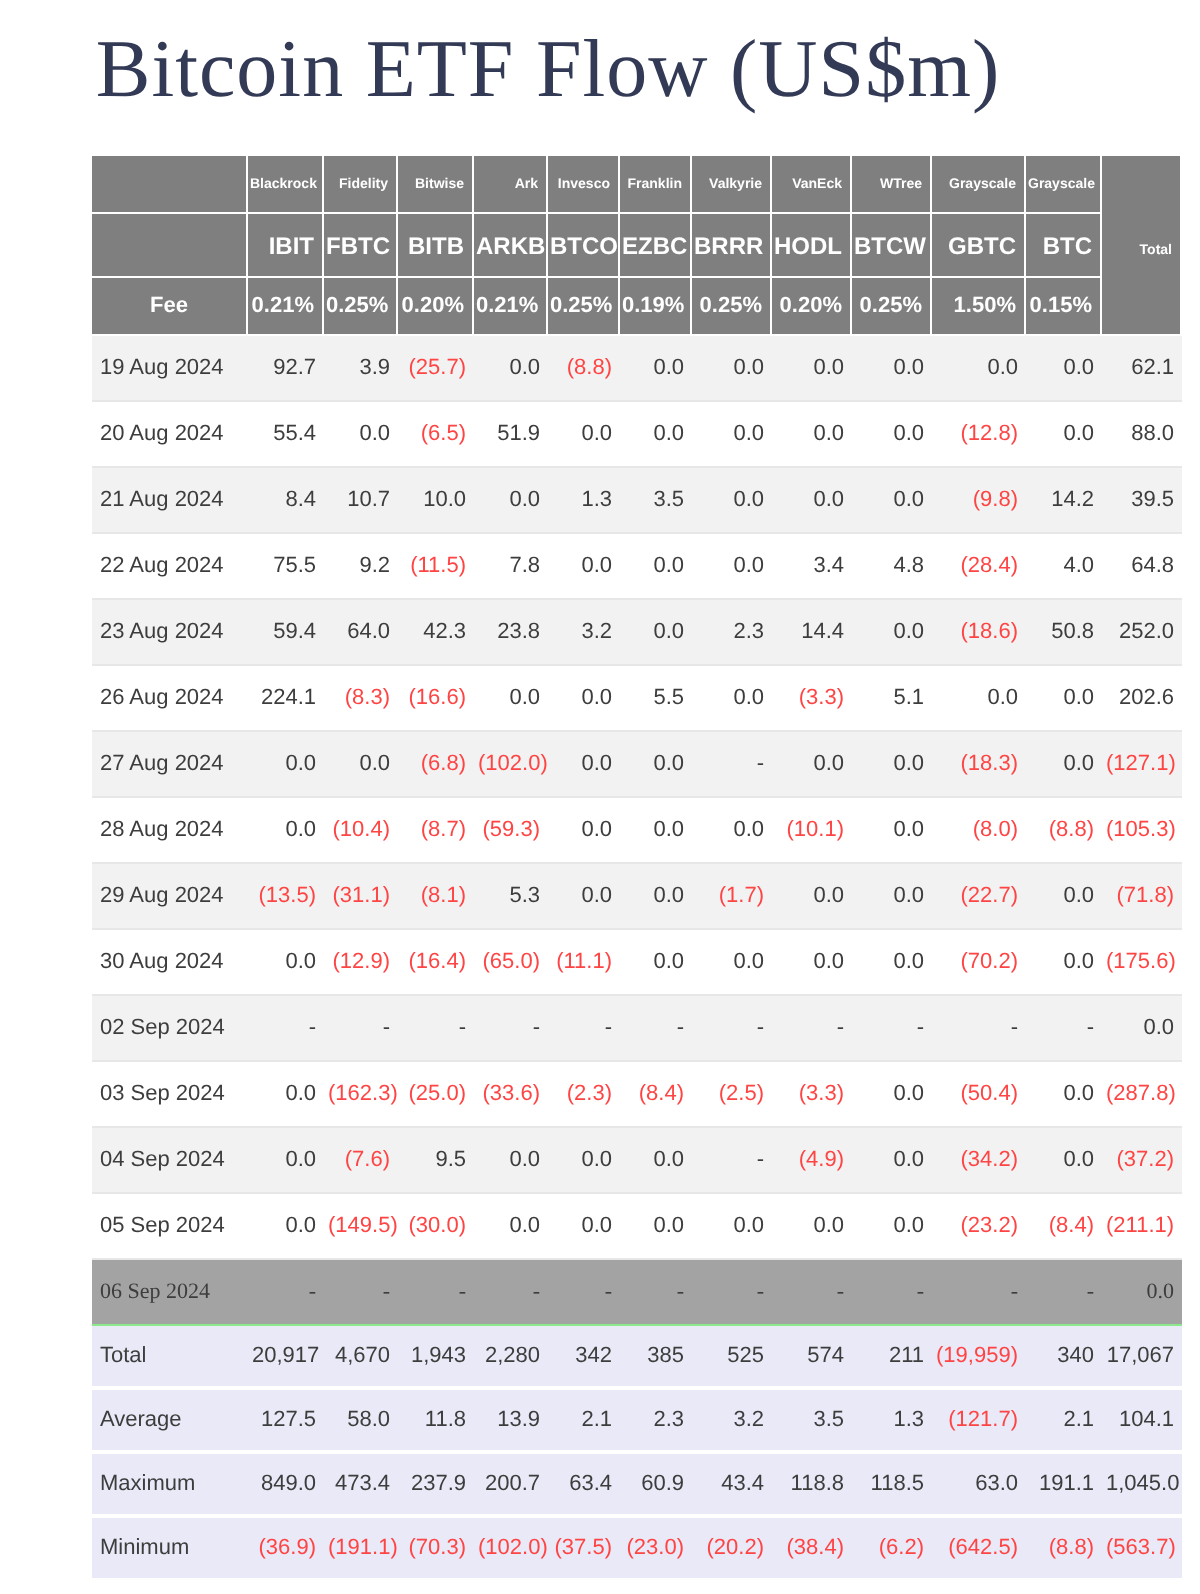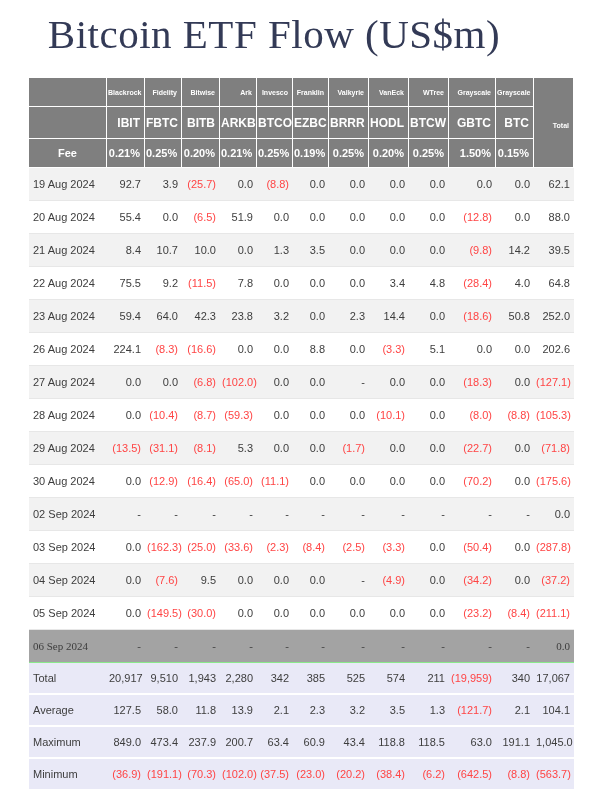--- a/index.html
+++ b/index.html
@@ -14,21 +14,21 @@
     text-align:center;
     margin:10px 0 20px 0;
     letter-spacing:0.5px;
   }
 
   table.flow{
     border-collapse:separate;
     border-spacing:0;
     table-layout:fixed;
     width:545px;
-    margin-left:29px;
+    margin-left:46px;
     font-size:11px;
     color:#3d3d3d;
   }
 
   
   .hd{
     background:#7f7f7f;
     color:#ffffff;
     border-right:1px solid #ffffff;
     border-bottom:1px solid #ffffff;
@@ -215,21 +215,21 @@
           <td class="val">50.8</td>
           <td class="val">252.0</td>
         </tr>
         <tr class="plain">
           <td class="date">26 Aug 2024</td>
           <td class="val">224.1</td>
           <td class="val neg">(8.3)</td>
           <td class="val neg">(16.6)</td>
           <td class="val">0.0</td>
           <td class="val">0.0</td>
-          <td class="val">8.8</td>
+          <td class="val">5.5</td>
           <td class="val">0.0</td>
           <td class="val neg">(3.3)</td>
           <td class="val">5.1</td>
           <td class="val">0.0</td>
           <td class="val">0.0</td>
           <td class="val">202.6</td>
         </tr>
         <tr class="stripe">
           <td class="date">27 Aug 2024</td>
           <td class="val">0.0</td>
@@ -363,21 +363,21 @@
           <td class="val">-</td>
           <td class="val">-</td>
           <td class="val">-</td>
           <td class="val">0.0</td>
         </tr>
       </tbody>
     <tfoot>
         <tr class="summary">
           <td class="label">Total</td>
           <td>20,917</td>
-          <td>9,510</td>
+          <td>4,670</td>
           <td>1,943</td>
           <td>2,280</td>
           <td>342</td>
           <td>385</td>
           <td>525</td>
           <td>574</td>
           <td>211</td>
           <td class="neg">(19,959)</td>
           <td>340</td>
           <td>17,067</td>

